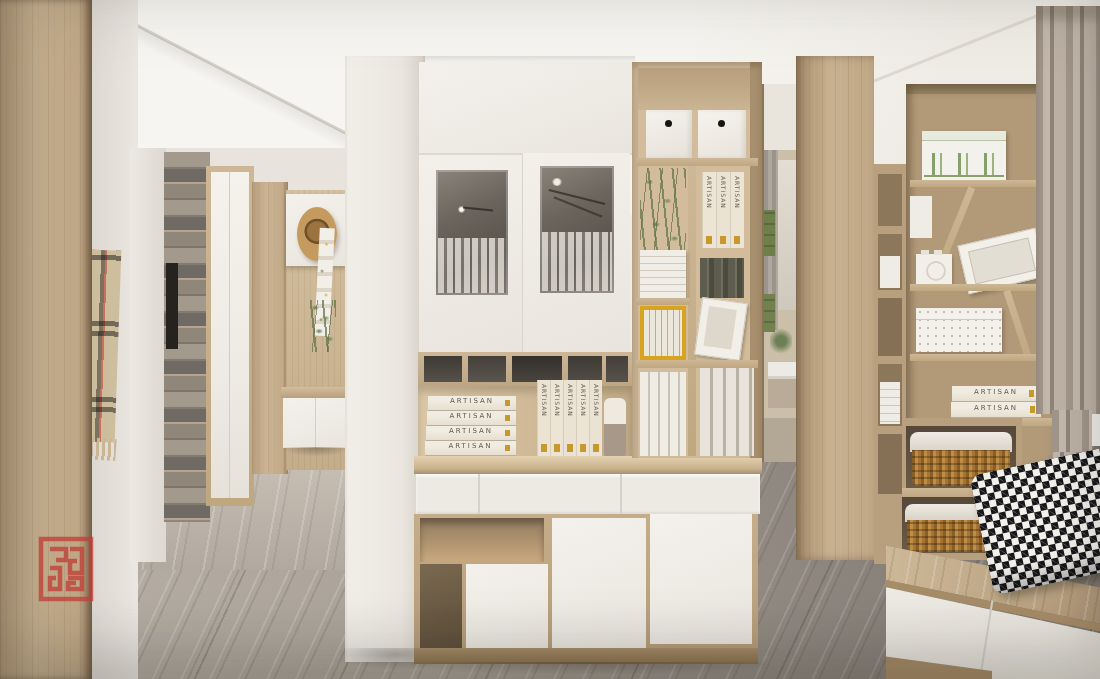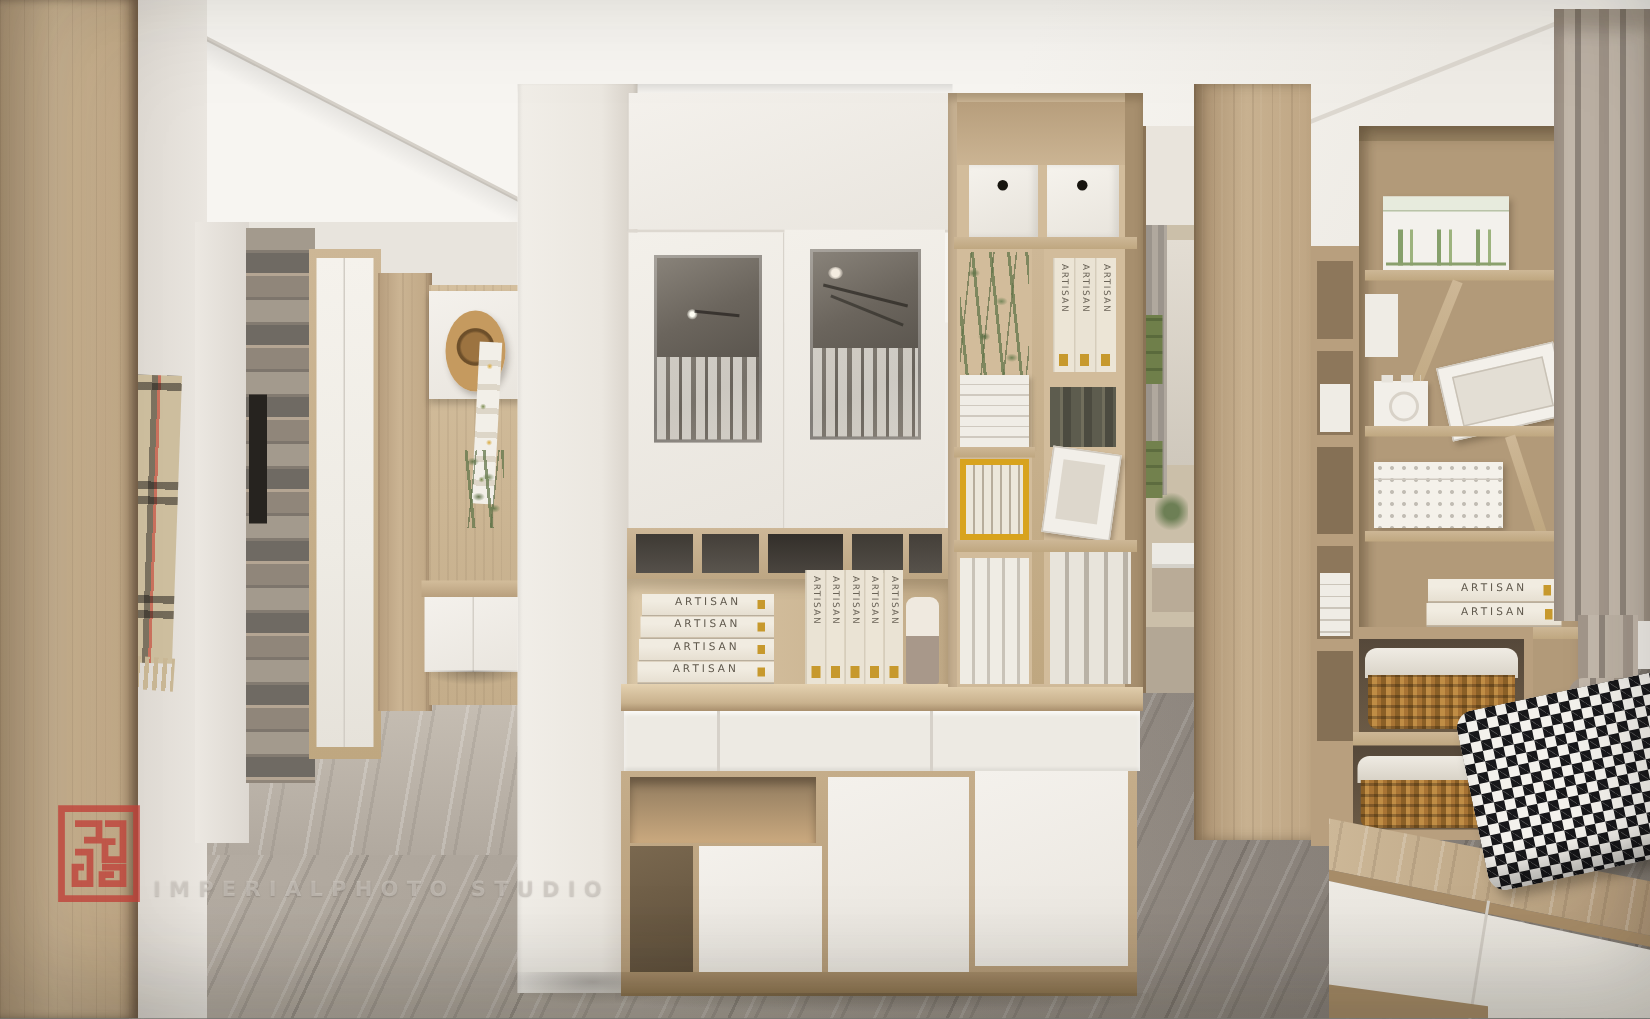--- a/index.html
+++ b/index.html
@@ -316,17 +316,15 @@
     <svg width="56" height="66" viewBox="0 0 56 66">
       <g stroke="#c04038" stroke-width="4.5" fill="none">
         <path d="M3,3 H53 V63 H3 Z"></path>
         <path d="M12,13 h16 v11 h-10"></path>
         <path d="M32,13 h12 v24 h-12 v-12 h7"></path>
         <path d="M12,32 h10 v21 h-10 v-11 h6"></path>
         <path d="M30,42 h14 v11 h-14 v-6 h8"></path>
       </g>
     </svg>
   </div>
-  <div class="abs" style="left:102px;top:585px;width:420px;height:20px;z-index:99;font-size:14px;font-weight:bold;letter-spacing:5.5px;
-       color:rgba(214,208,200,.55);text-shadow:0 1px 1px rgba(70,65,60,.25);">IMPERIALPHOTO STUDIO</div>
 
   <div class="abs" style="left:0;top:0;width:1100px;height:679px;pointer-events:none;box-shadow:inset 0 -30px 60px rgba(30,25,20,.18), inset 40px 0 80px rgba(30,25,20,.10);"></div>
 </div>
 
 </body></html>

